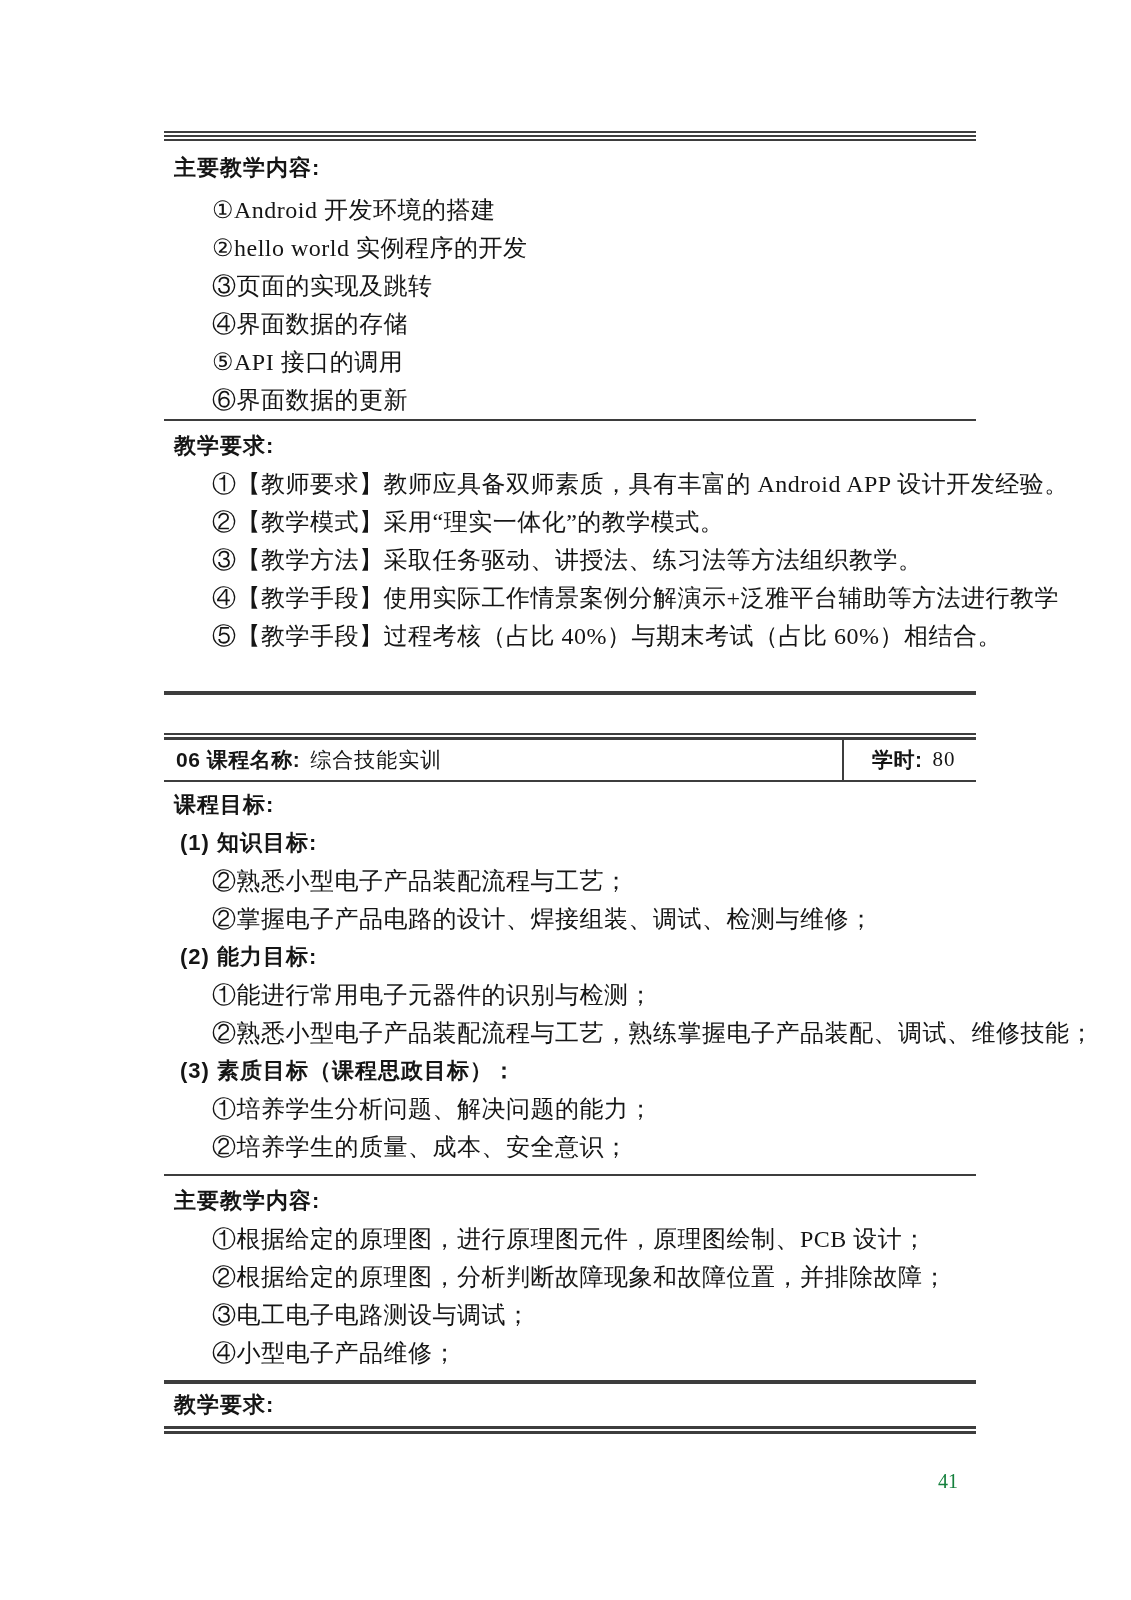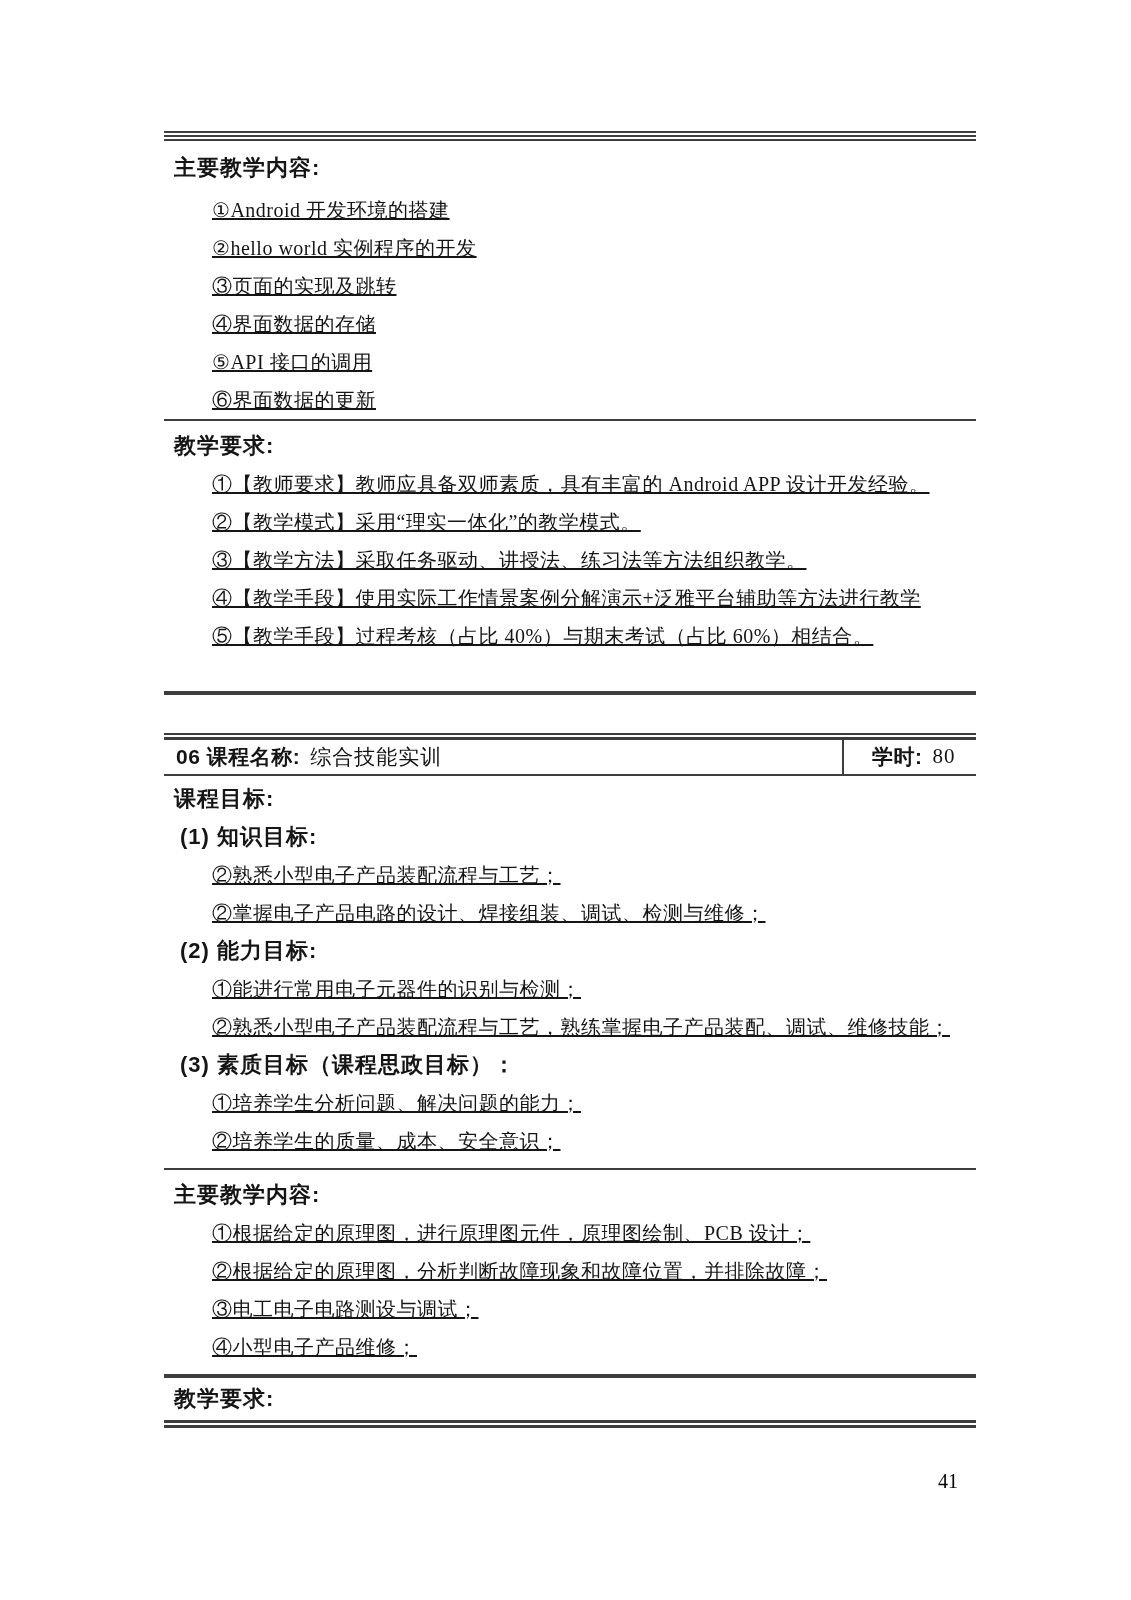--- a/index.html
+++ b/index.html
@@ -43,41 +43,40 @@
   }
   .sub-title {
     font-family: "Liberation Sans", "DejaVu Sans", sans-serif;
     font-weight: bold;
     font-size: 22px;
     line-height: 38px;
     padding-left: 16px;
     letter-spacing: 1px;
   }
   .item {
-    font-size: 20px;
+    font-size: 24px;
     line-height: 38px;
     padding-left: 48px;
     letter-spacing: 0.5px;
     white-space: nowrap;
-    text-decoration: underline;
   }
   
   .mt12 { margin-top: 12px; }
   .mt10 { margin-top: 10px; }
   .mt8  { margin-top: 8px; }
   .mt6  { margin-top: 6px; }
   .mt4  { margin-top: 4px; }
   .mb18 { margin-bottom: 36px; }
   .mb8  { margin-bottom: 8px; }
   .gap38 { height: 38px; }
   
   .course-row {
     display: flex;
     align-items: stretch;
-    height: 34px;
+    height: 40px;
   }
   .course-cell-left {
     flex: 1;
     display: flex;
     align-items: center;
     padding-left: 12px;
     font-size: 21px;
   }
   .course-cell-right {
     width: 104px;
@@ -97,21 +96,21 @@
   }
   .val-regular {
     margin-left: 10px;
     letter-spacing: 1px;
   }
   .page-number {
     position: absolute;
     left: 938px;
     top: 1470px;
     font-size: 20px;
-    color: #000000;
+    color: #15803d;
   }
 </style>
 </head>
 <body>
 
 <div class="page">
   <div class="content">
 
     <div class="triple-line">
       <div class="line"></div>

